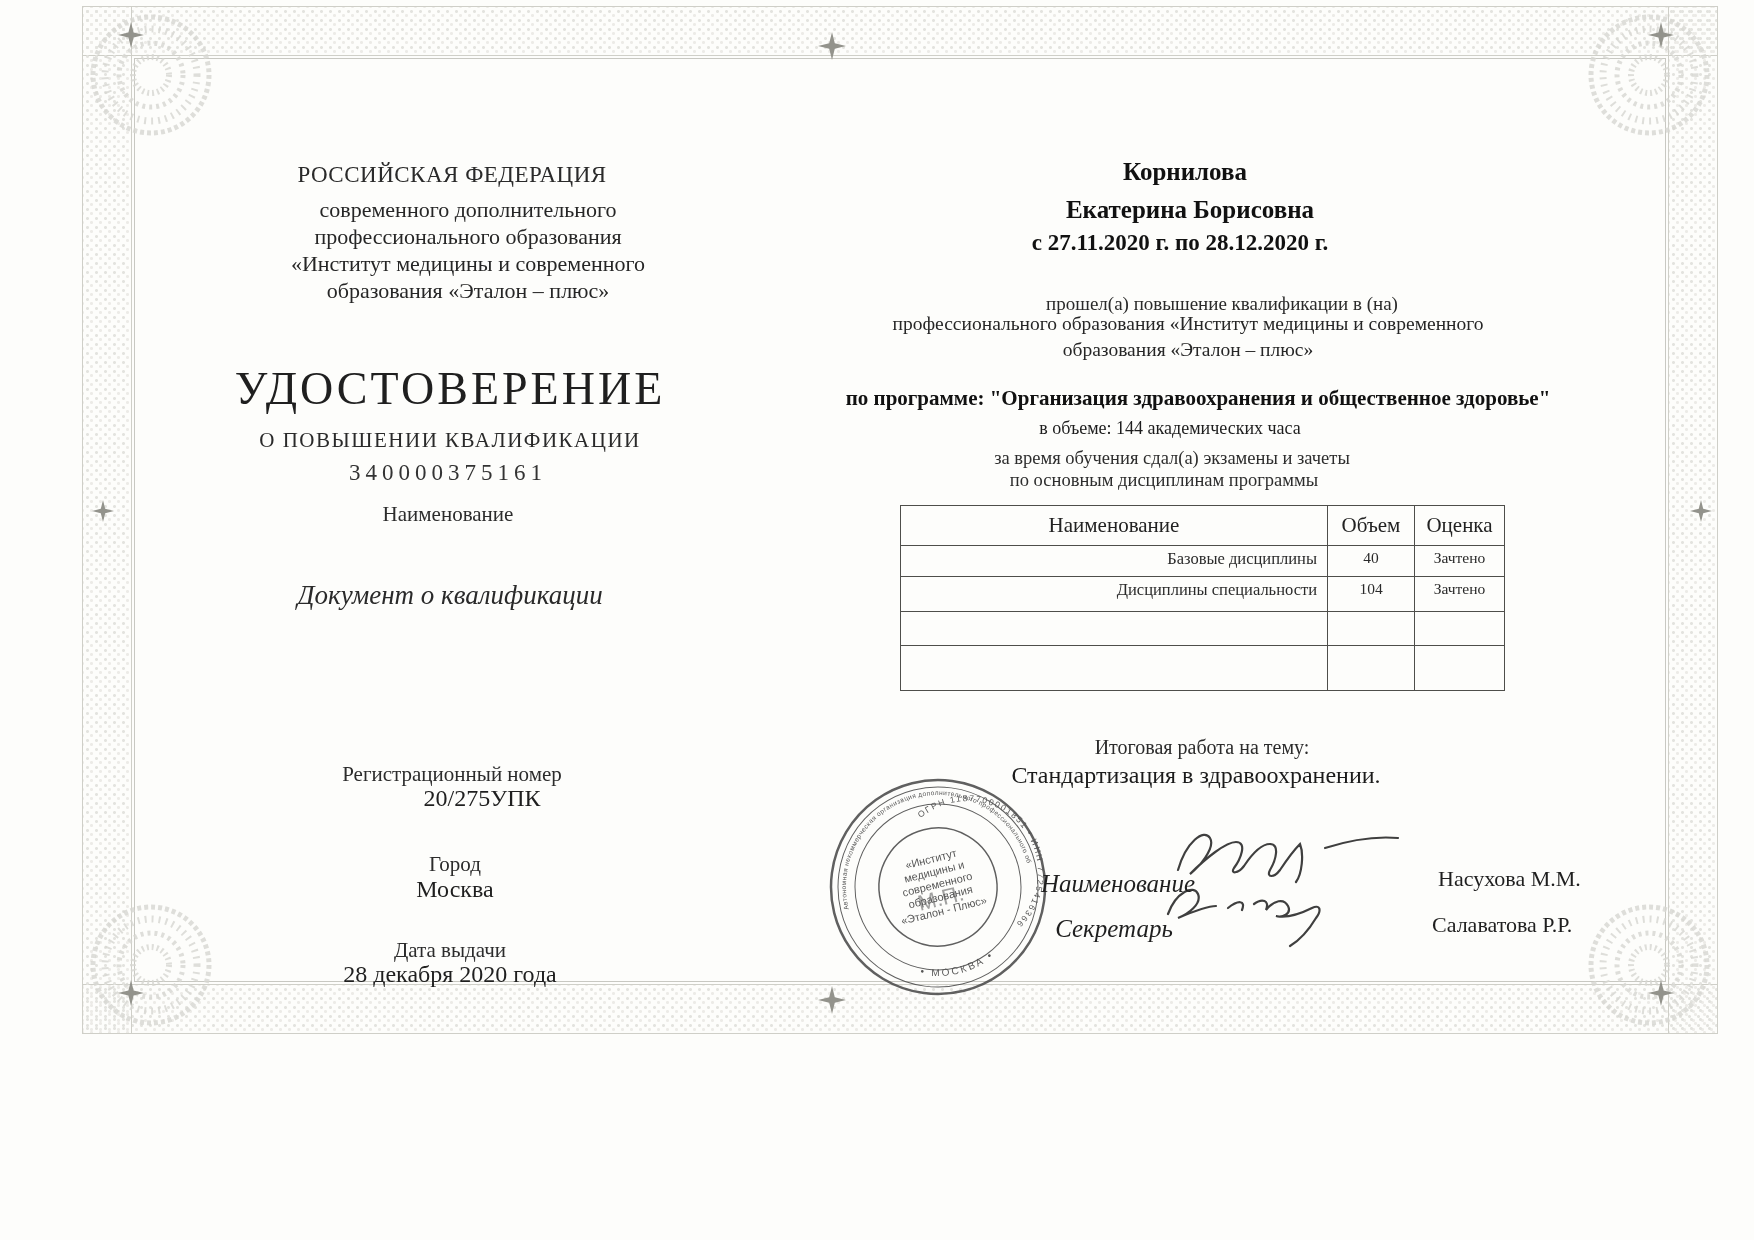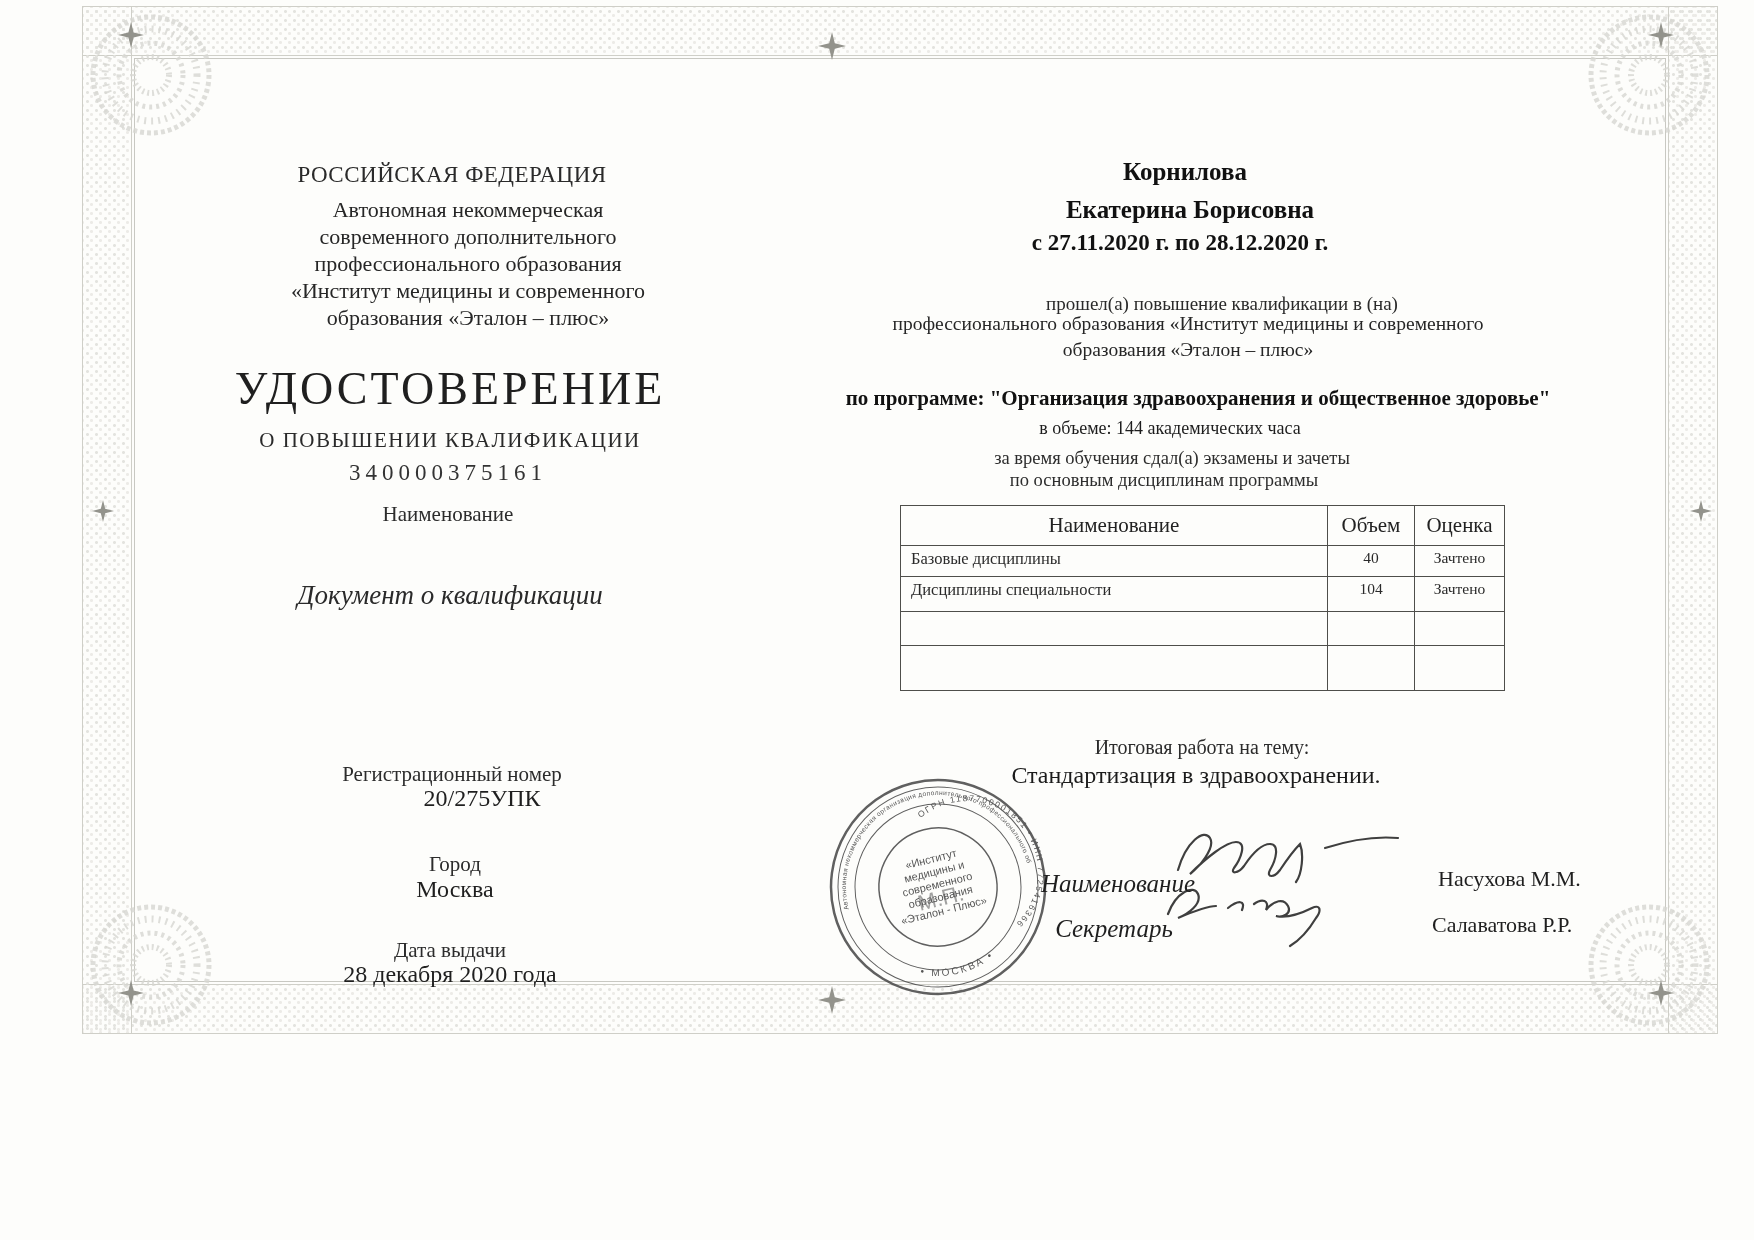--- a/index.html
+++ b/index.html
@@ -43,21 +43,21 @@
   .r-exam{font-size:18.5px;color:#2d2d2d;}
   .final-label{font-size:20px;color:#2b2b2b;}
   .final-title{font-size:24px;color:#1b1b1b;}
   .sig-label{font-style:italic;font-size:25px;color:#1f1f1f;}
   .sig-name{font-size:22px;color:#1f1f1f;}
   
   table.marks{position:absolute;left:900px;top:505px;width:604px;border-collapse:collapse;
     table-layout:fixed;background:transparent;}
   table.marks th,table.marks td{border:1px solid #4e4e4a;padding:0 10px;box-sizing:border-box;}
   table.marks th{font-weight:normal;font-size:21px;text-align:center;height:40px;color:#222;}
-  table.marks td{font-size:16.5px;color:#2a2a2a;vertical-align:top;padding-top:3px;}
+  table.marks td{font-size:16.5px;color:#2a2a2a;vertical-align:top;padding-top:3px;text-align:right;}
   table.marks td.num, table.marks td.grade{text-align:center;font-size:15.5px;}
   
   .stamp{position:absolute;left:823px;top:772px;width:230px;height:230px;
     transform:rotate(-14deg);opacity:.88;}
   .stamp text{font-family:"Liberation Sans",sans-serif;fill:#3f3f3f;}
   
   .signatures{position:absolute;left:1150px;top:818px;}
 </style>
 </head>
 <body>
@@ -110,21 +110,20 @@
     <div class="star" style="left:1648px;top:980px;width:26px;height:26px;"></div>
     <div class="star" style="left:818px;top:32px;width:28px;height:28px;"></div>
     <div class="star" style="left:818px;top:986px;width:28px;height:28px;"></div>
     <div class="star" style="left:92px;top:500px;width:22px;height:22px;"></div>
     <div class="star" style="left:1690px;top:500px;width:22px;height:22px;"></div>
   </div>
 
   <div class="tb country" style="left:452px;top:162px;">РОССИЙСКАЯ ФЕДЕРАЦИЯ</div>
 
   <div class="tb" style="left:468px;top:196px;">
-    <div class="orgline">Автономная некоммерческая</div>
     <div class="orgline">современного дополнительного</div>
     <div class="orgline">профессионального образования</div>
     <div class="orgline">«Институт медицины и современного</div>
     <div class="orgline">образования «Эталон – плюс»</div>
   </div>
 
   <div class="tb bigtitle" style="left:450px;top:362px;">УДОСТОВЕРЕНИЕ</div>
   <div class="tb subtitle" style="left:450px;top:428px;">О ПОВЫШЕНИИ КВАЛИФИКАЦИИ</div>
   <div class="tb docnum" style="left:448px;top:460px;">340000375161</div>
   <div class="tb label" style="left:448px;top:502px;">Наименование</div>

